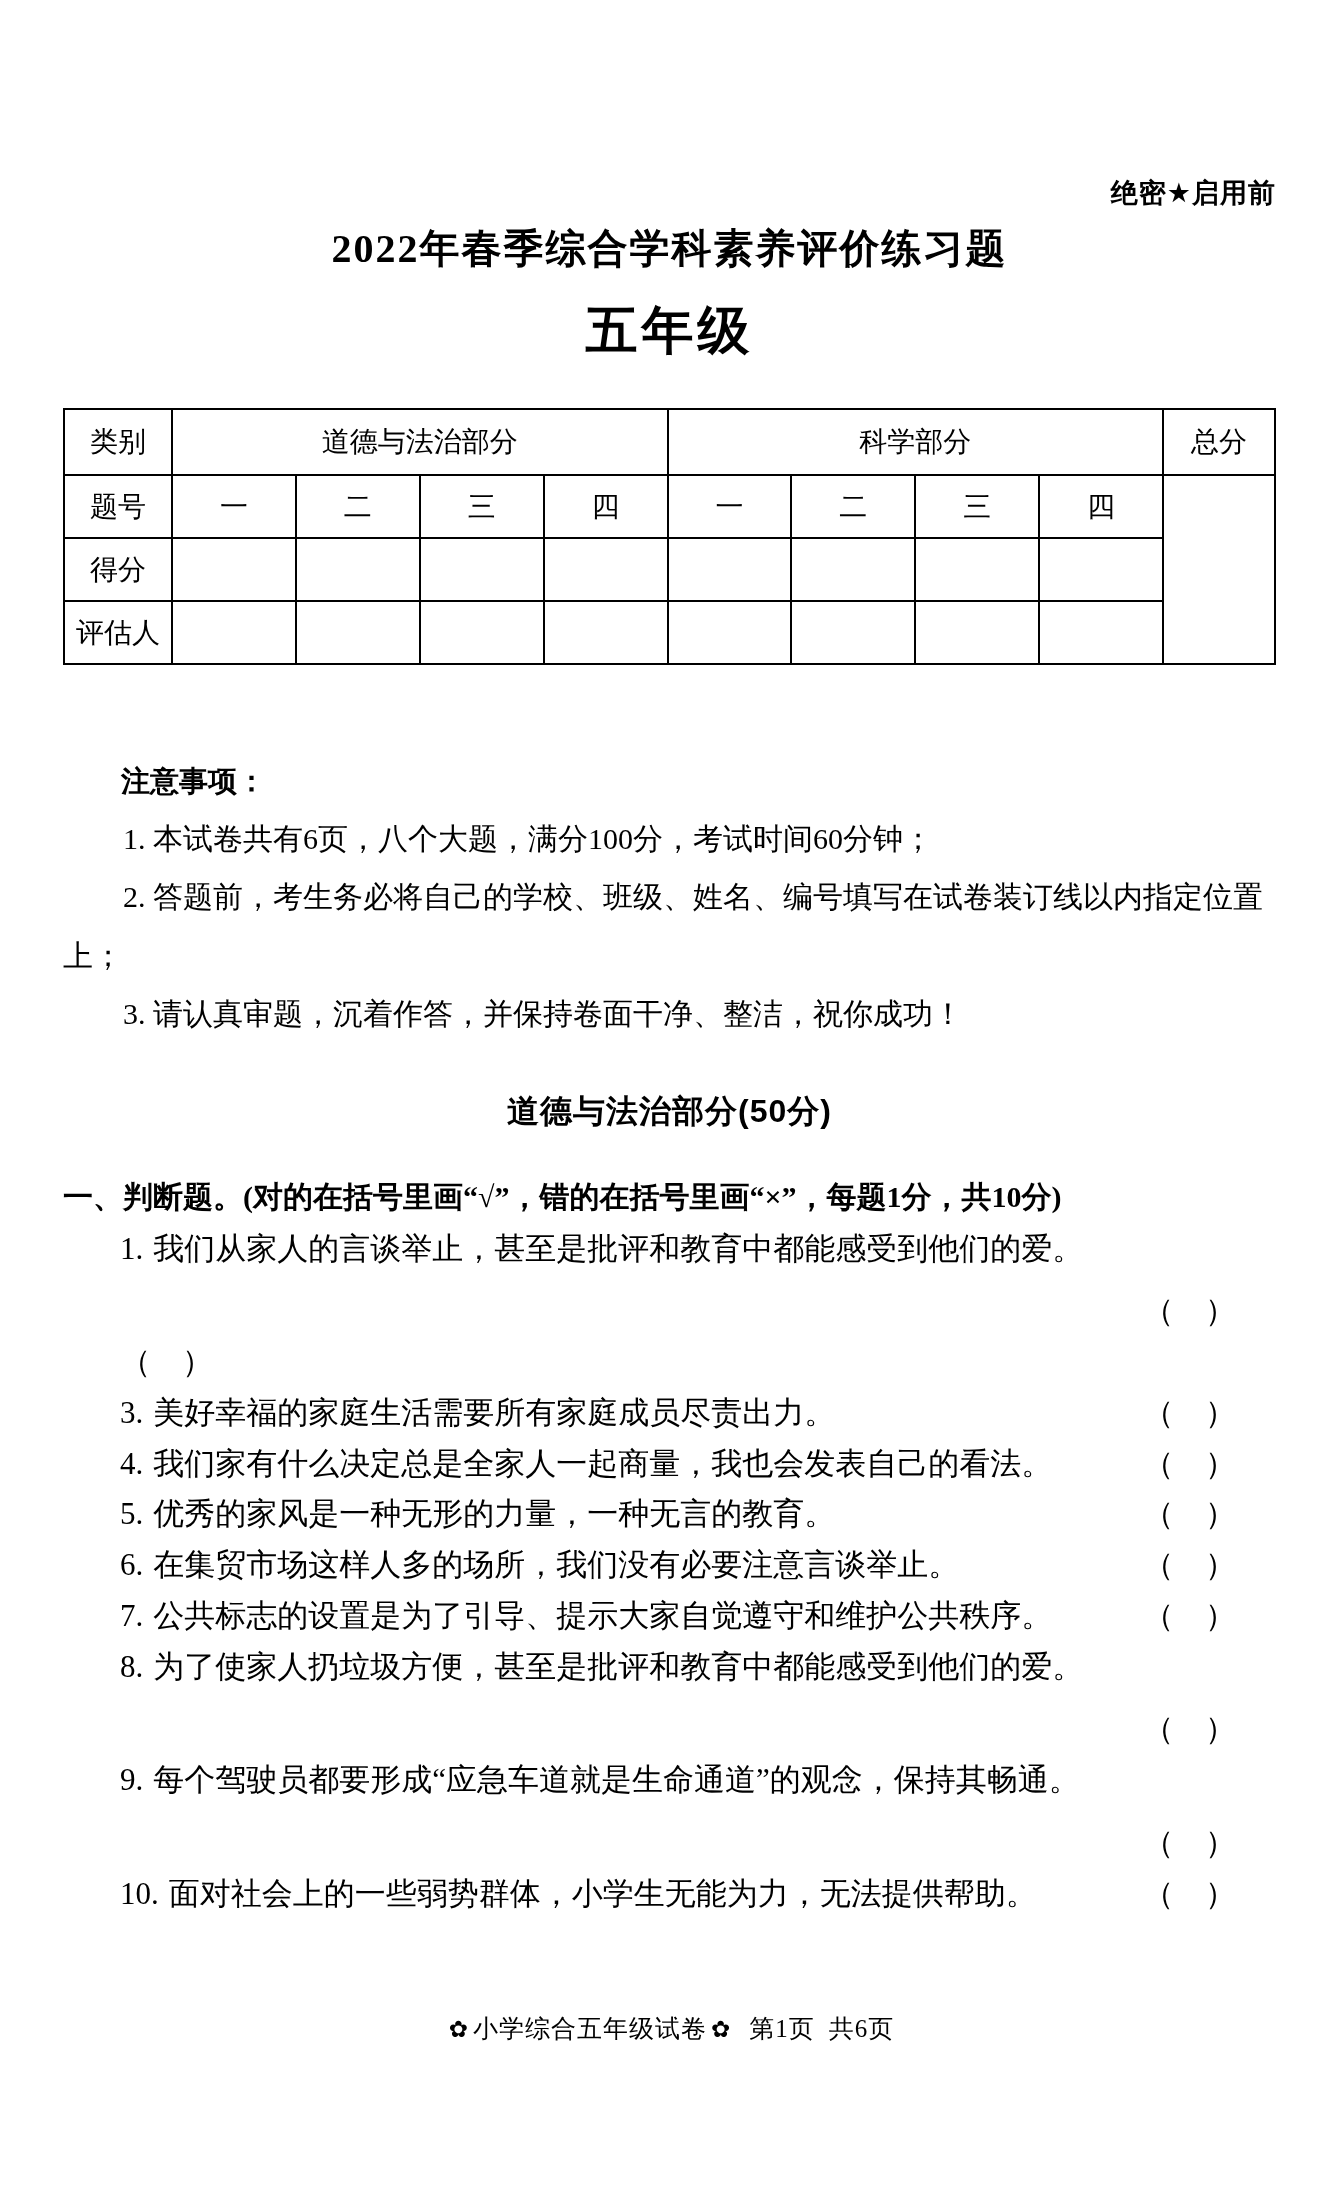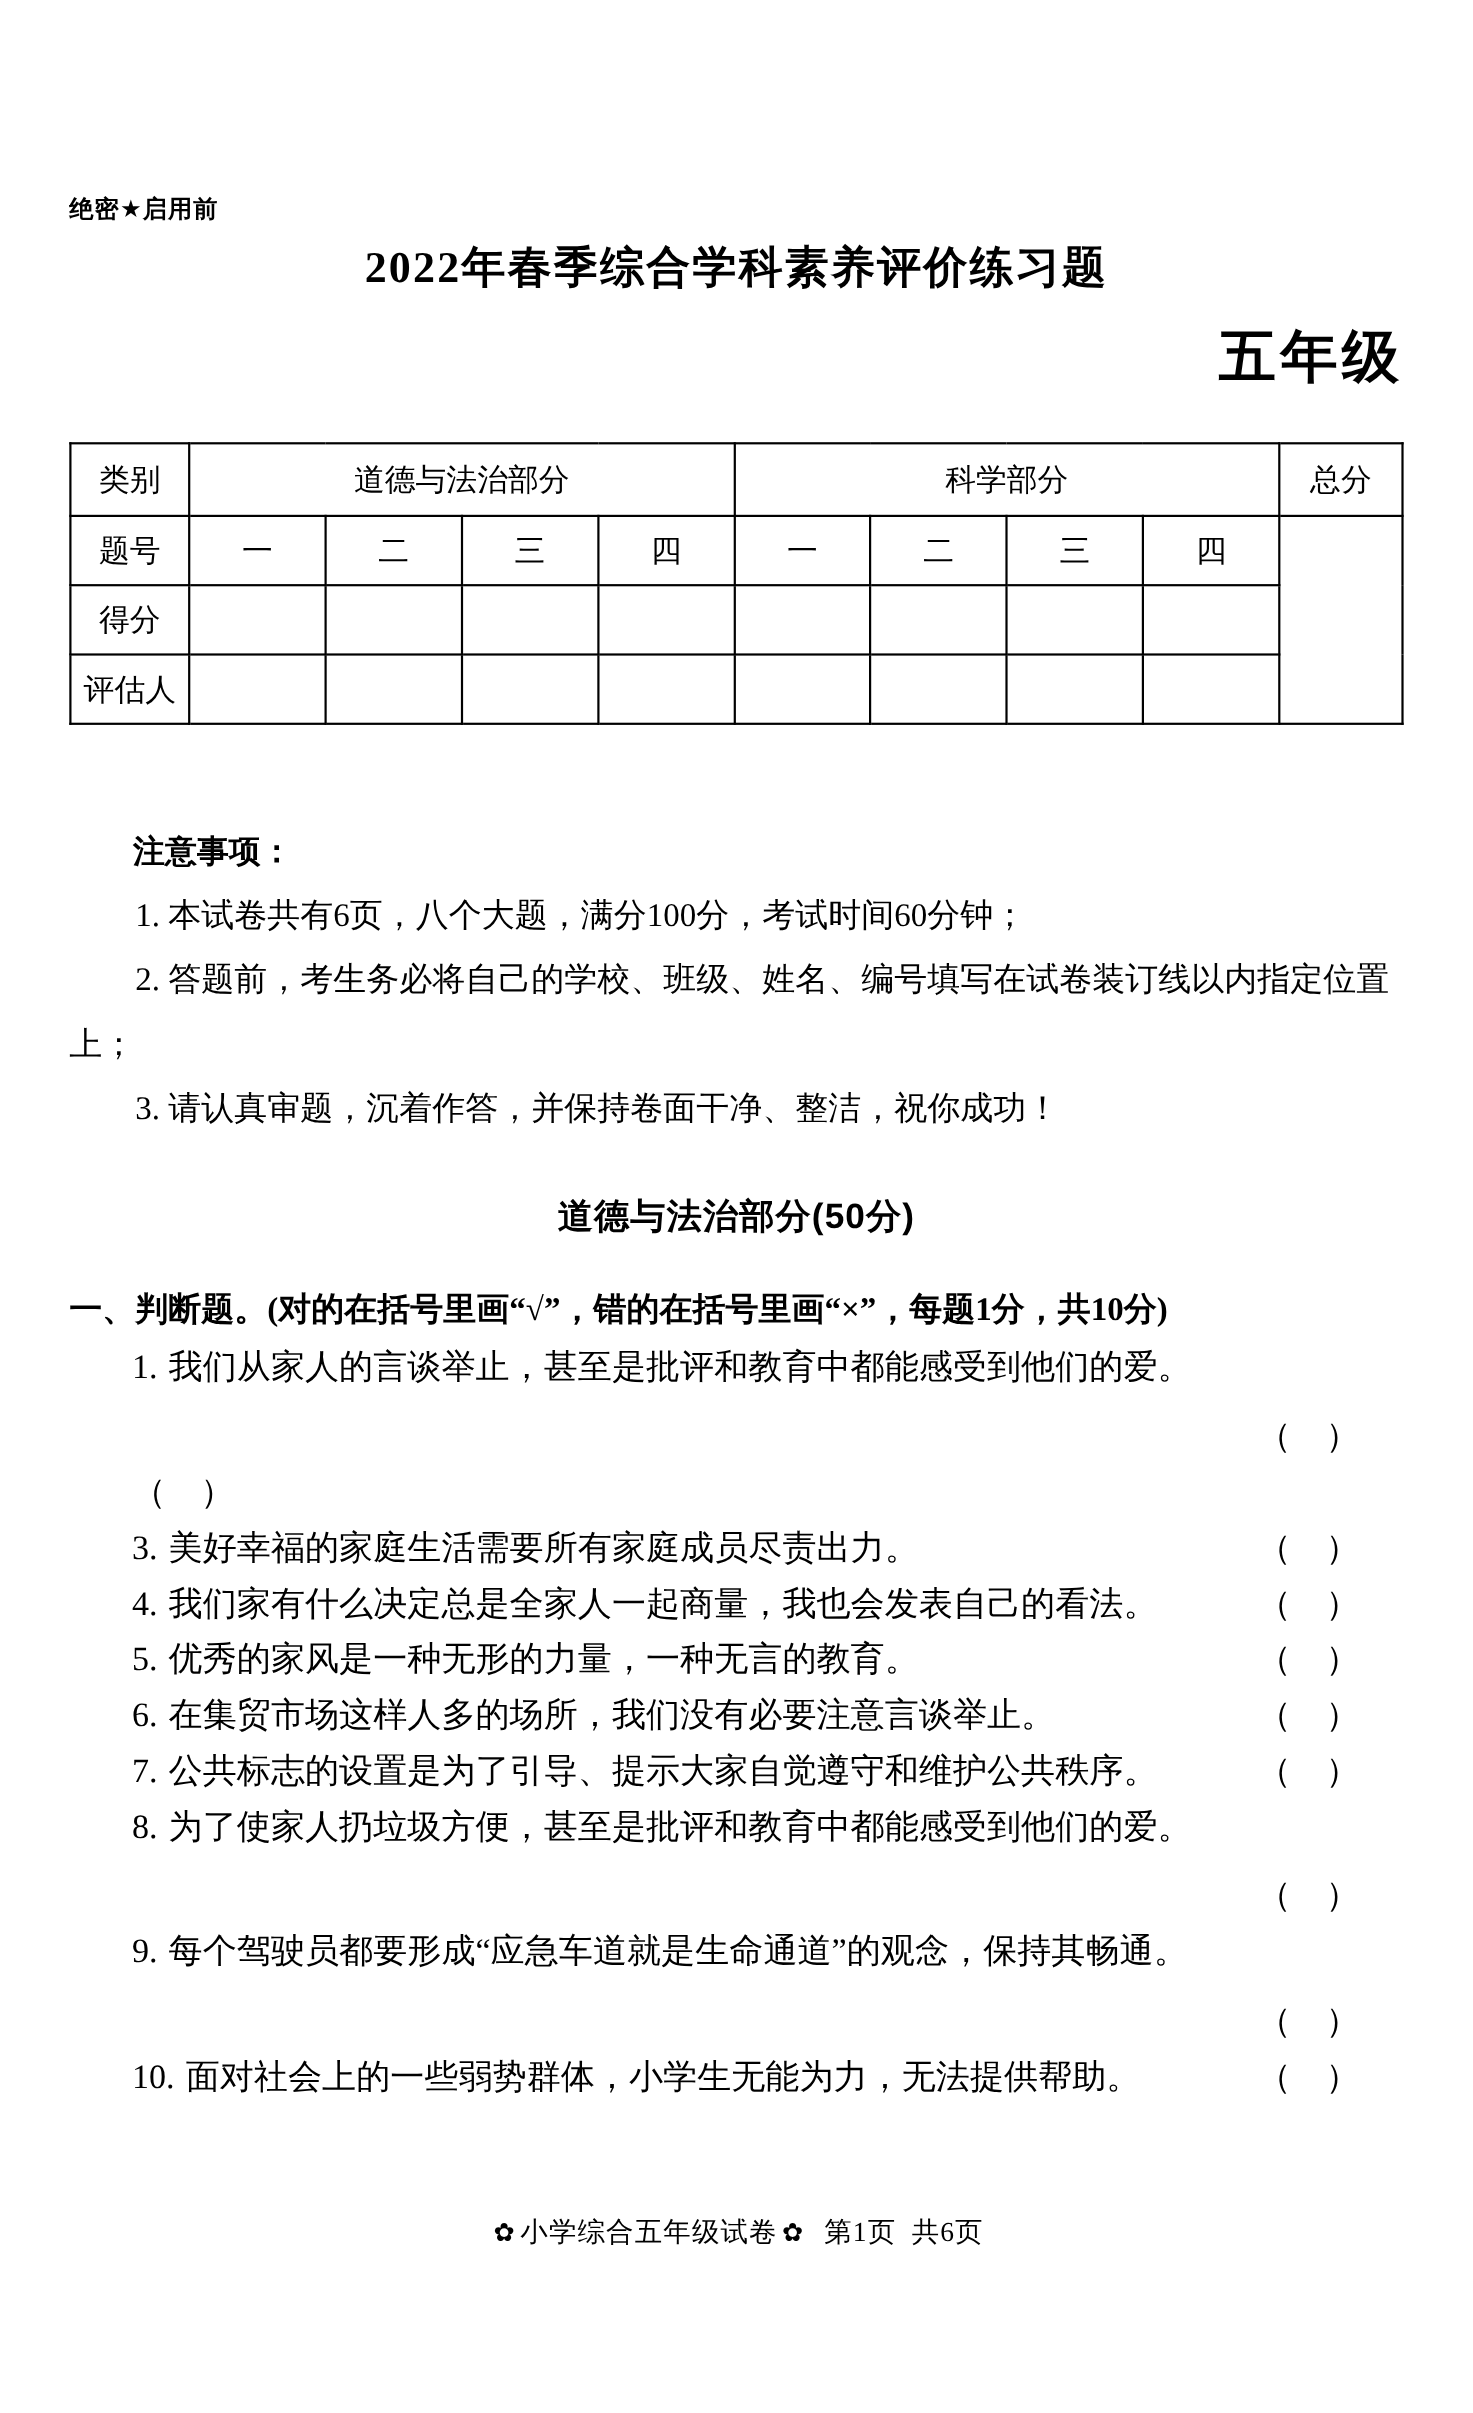--- a/index.html
+++ b/index.html
@@ -6,29 +6,30 @@
   html,body { background:#ffffff; }
   body {
     width:1339px; height:2194px;
     position:relative; overflow:hidden;
     color:#000;
     font-family:"Liberation Serif","DejaVu Serif",serif;
   }
   .page { padding:175px 63px 0 63px; }
 
   .secrecy {
-    font-size:22px; font-weight:bold; letter-spacing:1px;
+    font-size:27px; font-weight:bold; letter-spacing:1px;
     font-family:"Liberation Sans","DejaVu Sans",sans-serif;
+    text-align:right;
   }
   .exam-title {
     text-align:center; font-size:40px; font-weight:bold;
     margin-top:10px; letter-spacing:2px;
   }
   .grade-title {
-    text-align:right; font-size:52px; font-weight:bold;
+    text-align:center; font-size:52px; font-weight:bold;
     margin-top:20px; letter-spacing:4px;
   }
 
   table.score-table {
     width:100%; border-collapse:collapse; table-layout:fixed;
     margin-top:42px;
   }
   .score-table td, .score-table th {
     border:2px solid #000; text-align:center; vertical-align:middle;
     font-size:28px; font-weight:normal; height:63px;

